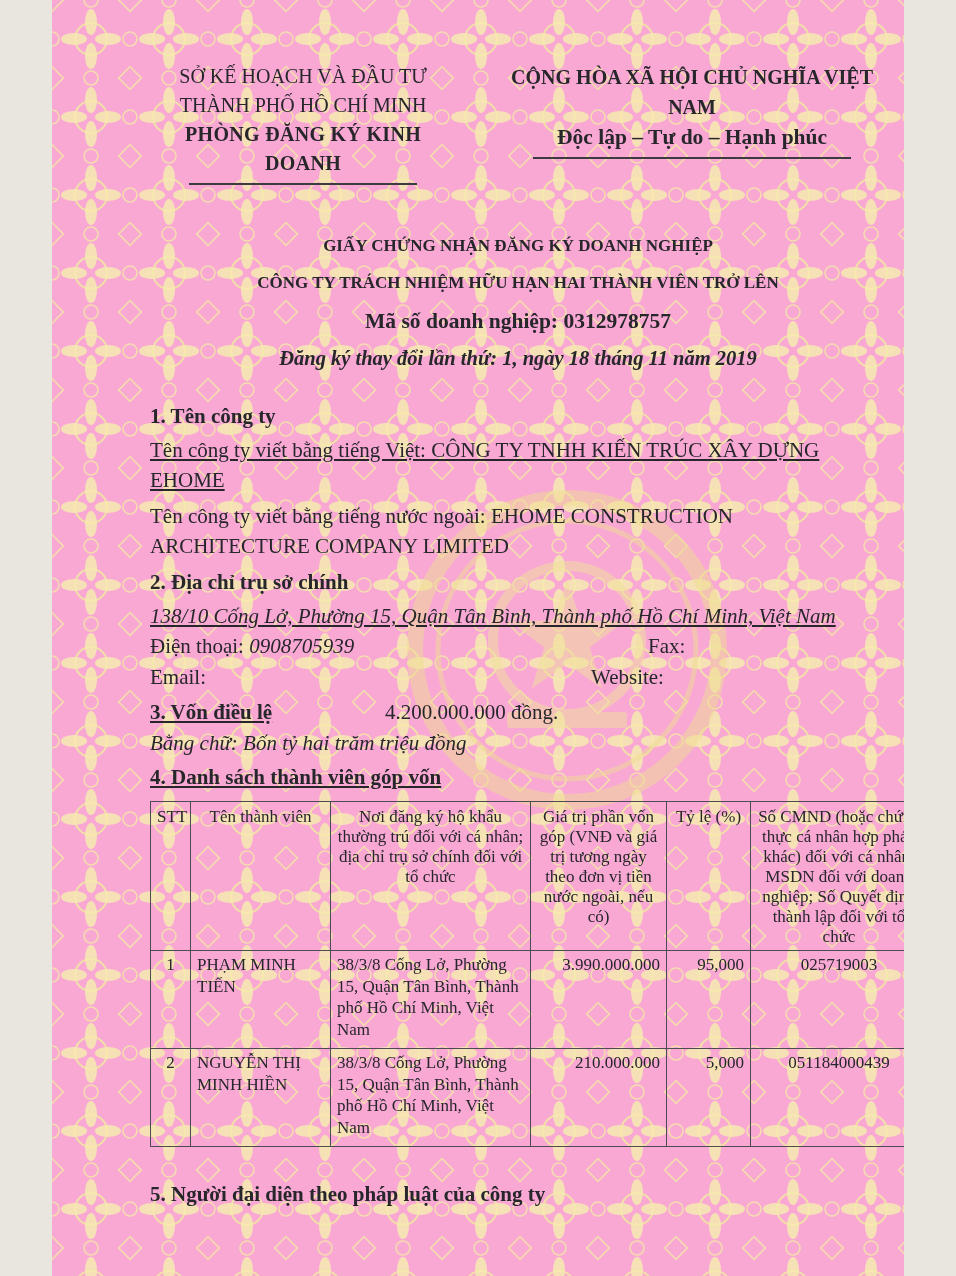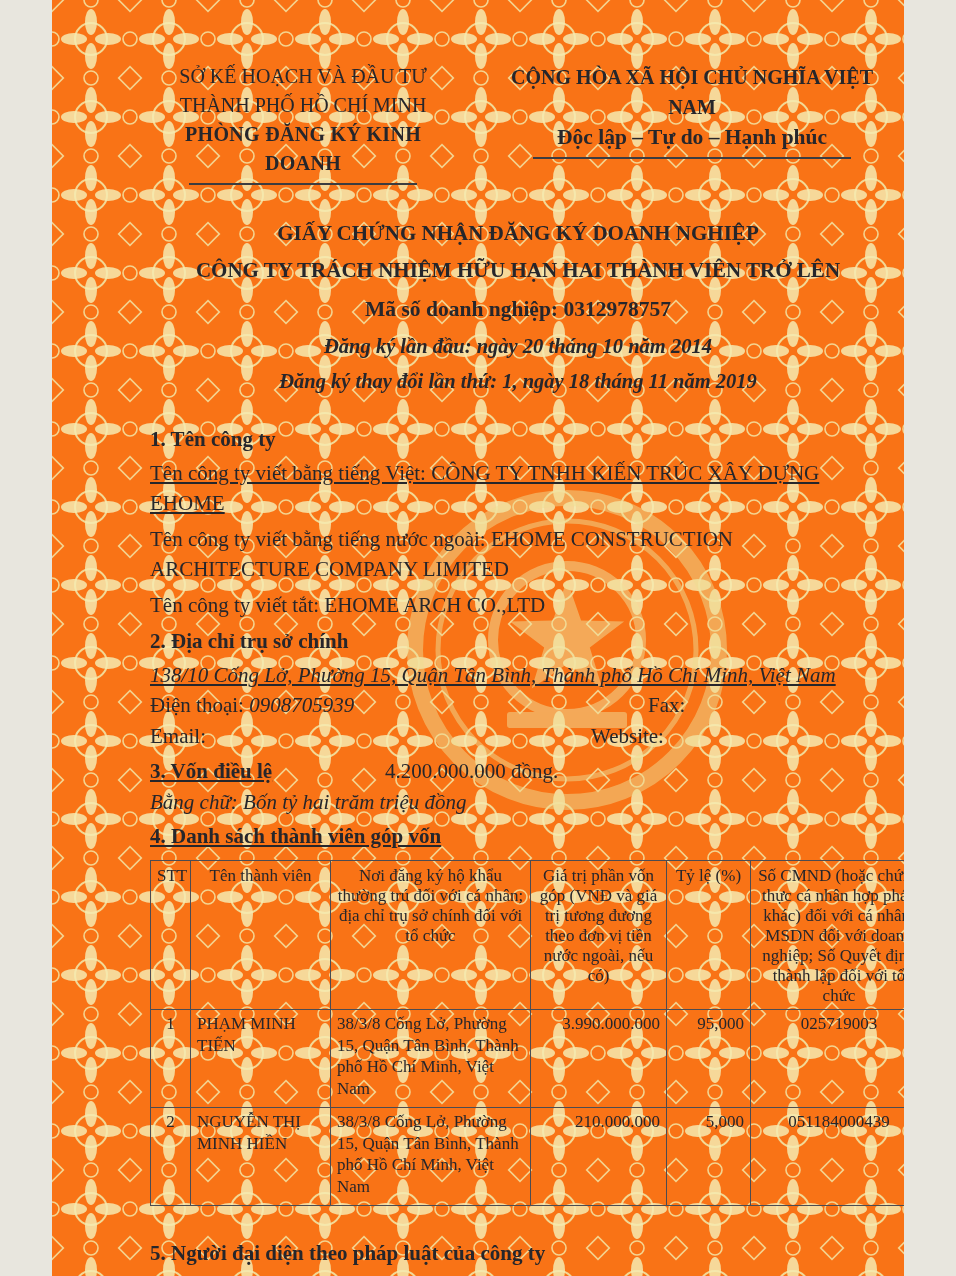--- a/index.html
+++ b/index.html
@@ -1,36 +1,36 @@
 <!DOCTYPE html>
 <html><head>
 <meta charset="utf-8">
 <style>
   html,body { margin:0; padding:0; background:#e8e6de; }
   .page {
     position:relative; width:852px; height:1276px; margin:0 auto;
-    background:#f97316; overflow:hidden;
+    background:#f9a8d4; overflow:hidden;
     font-family:"Liberation Serif","DejaVu Serif",serif;
     color:#26262b;
   }
   .bg { position:absolute; inset:0; z-index:0; }
   .doc { position:relative; z-index:1; padding:62px 18px 0 98px; }
 
   
   .hdr { display:flex; align-items:flex-start; }
   .hdr-left { width:352px; text-align:center; font-size:20px; line-height:29px; }
   .hdr-left .l3 { font-weight:bold; letter-spacing:.3px; }
   .rule-l { width:228px; height:2px; background:#3c3c40; margin:5px auto 0; }
   .hdr-right { width:446px; margin-left:42px; text-align:center; }
   .hdr-right .l1 { font-weight:bold; font-size:20px; line-height:30px; }
   .hdr-right .l2 { font-weight:bold; font-size:21.5px; line-height:31px; }
   .rule-r { width:318px; height:2px; background:#3c3c40; margin:4px auto 0; }
 
   
-  .title { margin-top:30px; text-align:center; font-weight:bold; font-size:21px; line-height:37px; }
+  .title { margin-top:42px; text-align:center; font-weight:bold; font-size:17px; line-height:37px; }
   .taxcode { margin-top:5px; text-align:center; font-weight:bold; font-size:21.5px; line-height:31px; }
   .regline { text-align:center; font-style:italic; font-weight:600; font-size:20.5px; line-height:35px; }
   .reglines { margin-top:4px; }
 
   
   .sec-head { font-weight:bold; font-size:21px; line-height:30px; }
   .line     { font-size:21px; line-height:30px; }
   .italic   { font-style:italic; }
   .mt-s1 { margin-top:25px; }
   .mt-6  { margin-top:6px; }
@@ -114,34 +114,32 @@
     </div>
 
     <div class="title">
       <div>GIẤY CHỨNG NHẬN ĐĂNG KÝ DOANH NGHIỆP</div>
       <div>CÔNG TY TRÁCH NHIỆM HỮU HẠN HAI THÀNH VIÊN TRỞ LÊN</div>
     </div>
 
     <div class="taxcode">Mã số doanh nghiệp: 0312978757</div>
 
     <div class="reglines">
-      <div class="regline">Đăng ký lần đầu: ngày 20 tháng 10 năm 2014</div>
       <div class="regline">Đăng ký thay đổi lần thứ: 1, ngày 18 tháng 11 năm 2019</div>
     </div>
 
     <div class="sec-head mt-s1">1. Tên công ty</div>
     <div class="line mt-4">
       <div>Tên công ty viết bằng tiếng Việt: CÔNG TY TNHH KIẾN TRÚC XÂY DỰNG</div>
       <div>EHOME</div>
     </div>
     <div class="line mt-6">
       <div>Tên công ty viết bằng tiếng nước ngoài: EHOME CONSTRUCTION</div>
       <div>ARCHITECTURE COMPANY LIMITED</div>
     </div>
-    <div class="line mt-6">Tên công ty viết tắt: EHOME ARCH CO.,LTD</div>
 
     <div class="sec-head mt-6">2. Địa chỉ trụ sở chính</div>
     <div class="line italic mt-4">138/10 Cống Lở, Phường 15, Quận Tân Bình, Thành phố Hồ Chí Minh, Việt Nam</div>
     <div class="contact-row">
       <span>Điện thoại:</span>
       <span class="italic" style="margin-left:0;">0908705939</span>
       <span class="at-fax">Fax:</span>
     </div>
     <div class="contact-row">
       <span>Email:</span>
@@ -164,21 +162,21 @@
         <col style="width:136px">
           <col style="width:84px">
           <col style="width:177px">
           <col style="width:64px">
       </colgroup>
       <thead>
         <tr>
           <th>STT</th>
           <th>Tên thành viên</th>
           <th>Nơi đăng ký hộ khẩu thường trú đối với cá nhân; địa chỉ trụ sở chính đối với tổ chức</th>
-          <th>Giá trị phần vốn góp (VNĐ và giá trị tương đương theo đơn vị tiền nước ngoài, nếu có)</th>
+          <th>Giá trị phần vốn góp (VNĐ và giá trị tương ngày theo đơn vị tiền nước ngoài, nếu có)</th>
           <th>Tỷ lệ (%)</th>
           <th>Số CMND (hoặc chứng thực cá nhân hợp pháp khác) đối với cá nhân; MSDN đối với doanh nghiệp; Số Quyết định thành lập đối với tổ chức</th>
           <th>Ghi chú</th>
         </tr>
       </thead>
       <tbody>
         <tr class="member-row">
           <td class="c-stt">1</td>
           <td class="c-name">PHẠM MINH TIẾN</td>
           <td class="c-addr">38/3/8 Cống Lở, Phường 15, Quận Tân Bình, Thành phố Hồ Chí Minh, Việt Nam</td>

